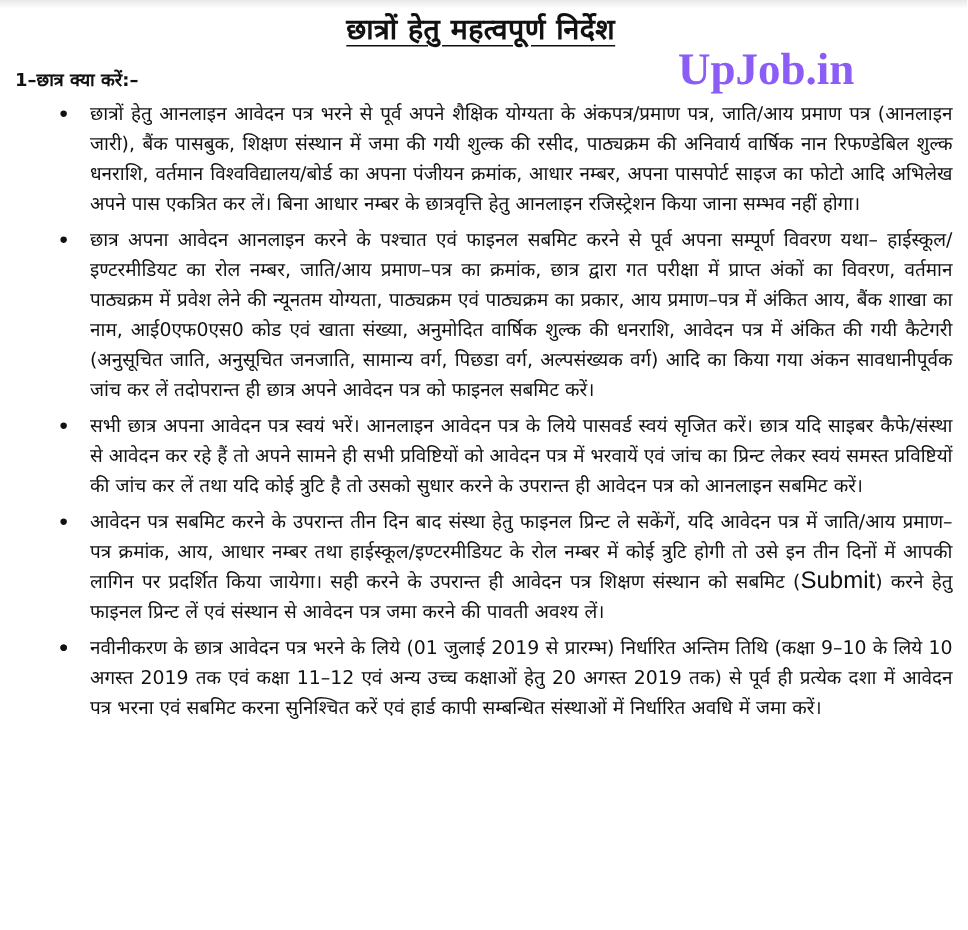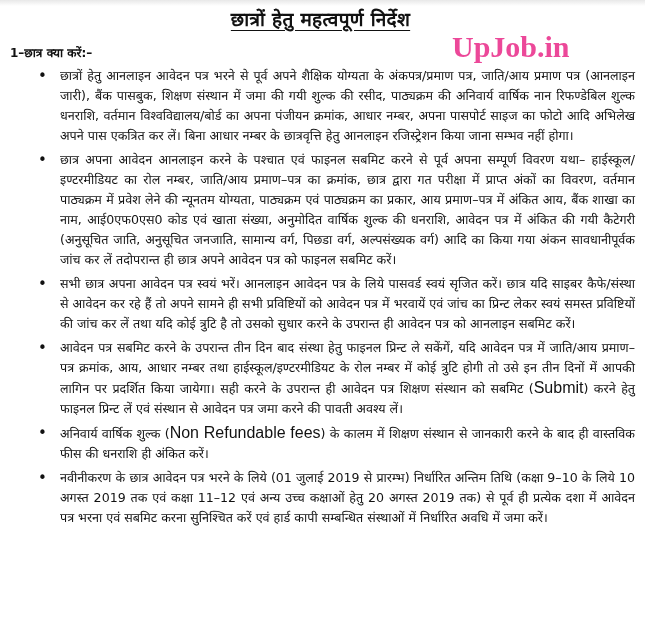--- a/index.html
+++ b/index.html
@@ -11,21 +11,21 @@
     position: relative;
   }
   .topshade { position:absolute; left:0; top:0; width:645px; height:6px; background:linear-gradient(#e8e8e8,#ffffff); }
   .title {
     position:absolute; left:0; top:6px; width:641px; text-align:center;
     font-size:19px; font-weight:bold; letter-spacing:0.3px;
   }
   .title span { text-decoration: underline; text-underline-offset: 4px; }
   .watermark {
     position:absolute; left:452px; top:30px;
-    font-family: "Liberation Serif", serif; font-size:30px; font-weight:bold; color:#ec4899;
+    font-family: "Liberation Serif", serif; font-size:30px; font-weight:bold; color:#8b5cf6;
   }
   .section {
     position:absolute; left:10px; top:44px; font-size:12px; font-weight:bold;
     text-underline-offset: 3px;
   }
   .list { position:absolute; left:0; top:66px; width:645px; }
   .item { position:relative; padding-left:60px; padding-right:10px; margin-bottom:4px; }
   .bullet { position:absolute; left:38px; top:1px; font-size:15px; }
   .text {
     font-size:12.6px; line-height:20px; text-align:justify; font-weight:normal;
@@ -57,19 +57,18 @@
   <div class="item">
     <span class="bullet">•</span>
     <div class="text">सभी छात्र अपना आवेदन पत्र स्वयं भरें। आनलाइन आवेदन पत्र के लिये पासवर्ड स्वयं सृजित करें। छात्र यदि साइबर कैफे/संस्था से आवेदन कर रहे हैं तो अपने सामने ही सभी प्रविष्टियों को आवेदन पत्र में भरवायें एवं जांच का प्रिन्ट लेकर स्वयं समस्त प्रविष्टियों की जांच कर लें तथा यदि कोई त्रुटि है तो उसको सुधार करने के उपरान्त ही आवेदन पत्र को आनलाइन सबमिट करें।</div>
   </div>
   <div class="item">
     <span class="bullet">•</span>
     <div class="text"><span>आवेदन पत्र सबमिट करने के उपरान्त तीन दिन बाद संस्था हेतु फाइनल प्रिन्ट ले सकेंगें, यदि आवेदन पत्र में जाति/आय प्रमाण–पत्र क्रमांक, आय, आधार नम्बर तथा हाईस्कूल/इण्टरमीडियट के रोल नम्बर में कोई त्रुटि होगी तो उसे इन तीन दिनों में आपकी लागिन पर प्रदर्शित किया जायेगा। सही करने के उपरान्त ही आवेदन पत्र शिक्षण संस्थान को सबमिट (</span><span class="en">Submit</span><span>) करने हेतु फाइनल प्रिन्ट लें एवं संस्थान से आवेदन पत्र जमा करने की पावती अवश्य लें।</span></div>
   </div>
   <div class="item">
     <span class="bullet">•</span>
-    <div class="text"><span>अनिवार्य वार्षिक शुल्क (</span><span class="en">Non Refundable fees</span><span>) के कालम में शिक्षण संस्थान से जानकारी करने के बाद ही वास्तविक फीस की धनराशि ही अंकित करें।</span></div>
   </div>
   <div class="item">
     <span class="bullet">•</span>
     <div class="text">नवीनीकरण के छात्र आवेदन पत्र भरने के लिये (01 जुलाई 2019 से प्रारम्भ) निर्धारित अन्तिम तिथि (कक्षा 9–10 के लिये 10 अगस्त 2019 तक एवं कक्षा 11–12 एवं अन्य उच्च कक्षाओं हेतु 20 अगस्त 2019 तक) से पूर्व ही प्रत्येक दशा में आवेदन पत्र भरना एवं सबमिट करना सुनिश्चित करें एवं हार्ड कापी सम्बन्धित संस्थाओं में निर्धारित अवधि में जमा करें।</div>
   </div>
 </div>
 
 </body></html>

